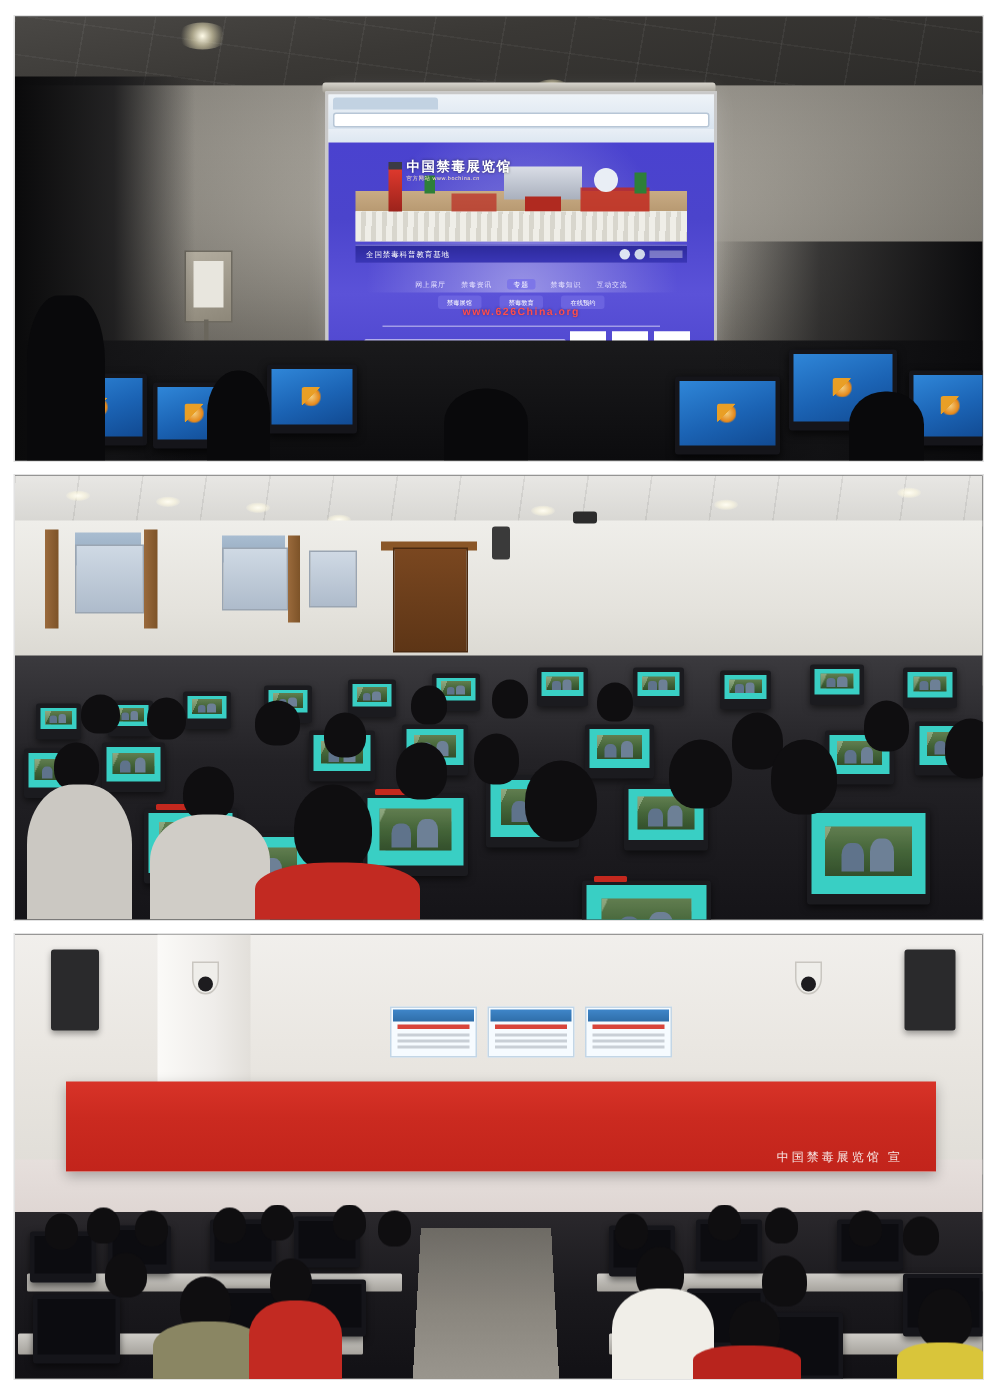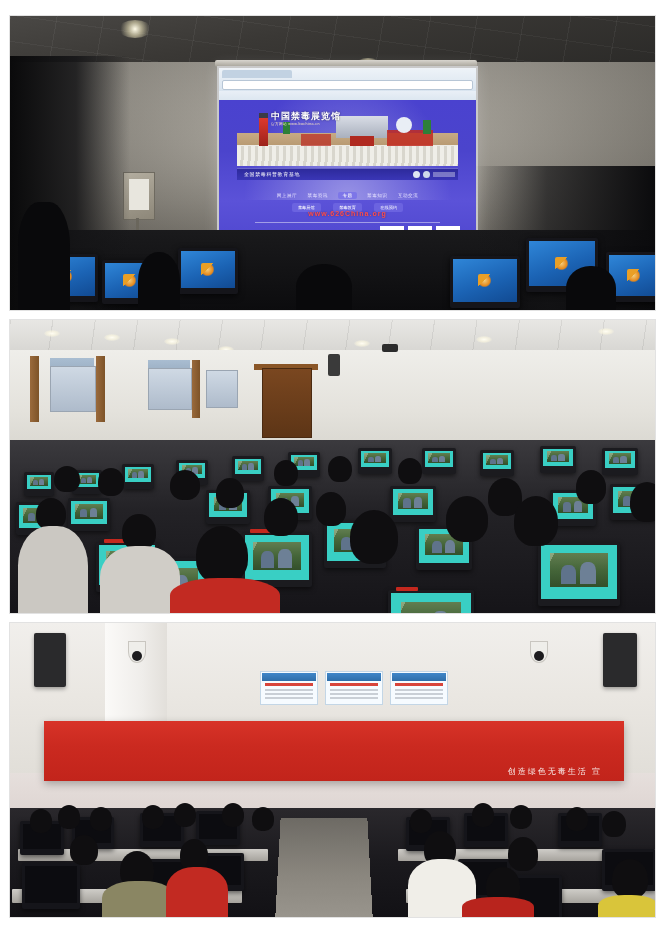--- a/index.html
+++ b/index.html
@@ -5,21 +5,21 @@
   html,body{margin:0;padding:0;}
   body{
     width:665px;height:925px;background:#ffffff;
     font-family:"Liberation Sans","DejaVu Sans",sans-serif;
     overflow:hidden;
   }
   .collage{
     width:665px;height:925px;background:#fff;
     display:flex;flex-direction:column;
     align-items:center;
-    padding:8px;box-sizing:border-box;
+    padding:3px;box-sizing:border-box;
   }
   .panel{
     position:relative;overflow:hidden;
     background:#111;
     box-shadow:0 0 0 1px #e2e2e2;
   }
   .p1{width:645px;height:296px;margin-top:8px;}
   .p2{width:645px;height:296px;margin-top:10px;}
   .p3{width:645px;height:296px;margin-top:10px;}
 
@@ -587,21 +587,21 @@
     </div>
     <div class="poster po3">
       <div class="ph"></div>
         <div class="pt"></div>
       <div class="pl" style="top:17px;"></div>
         <div class="pl" style="top:21px;"></div>
       <div class="pl" style="top:25px;"></div>
     </div>
 
     <div class="banner">
-      <div class="bsig">创造绿色无毒生活 宣</div>
+      <div class="bsig">中国禁毒展览馆 宣</div>
     </div>
 
     <div class="p3-floor"></div>
     <div class="p3aisle"></div>
 
     <div class="desk" style="left:8px;top:226px;width:250px;height:12px;"></div>
     <div class="desk" style="left:2px;top:266px;width:230px;height:14px;"></div>
     <div class="mon3" style="left:10px;top:198px;width:44px;height:34px;">
         <div class="b"></div>
       </div>

